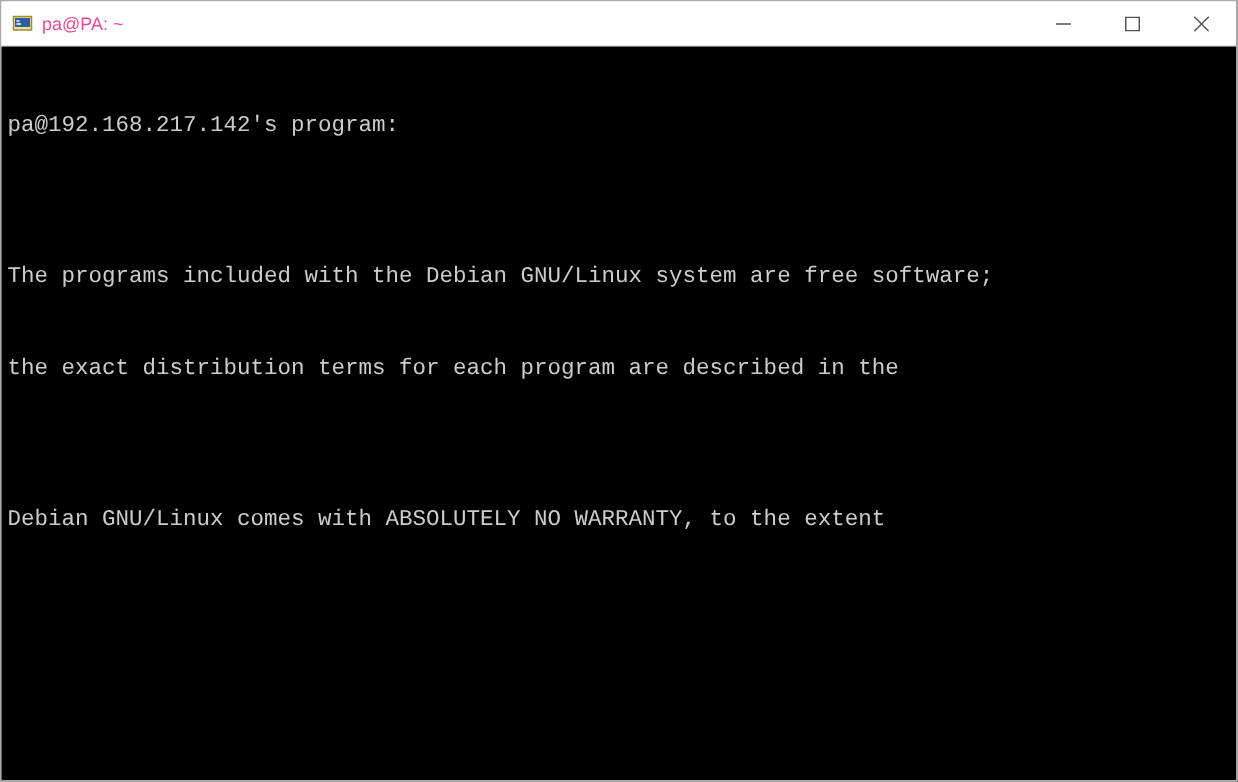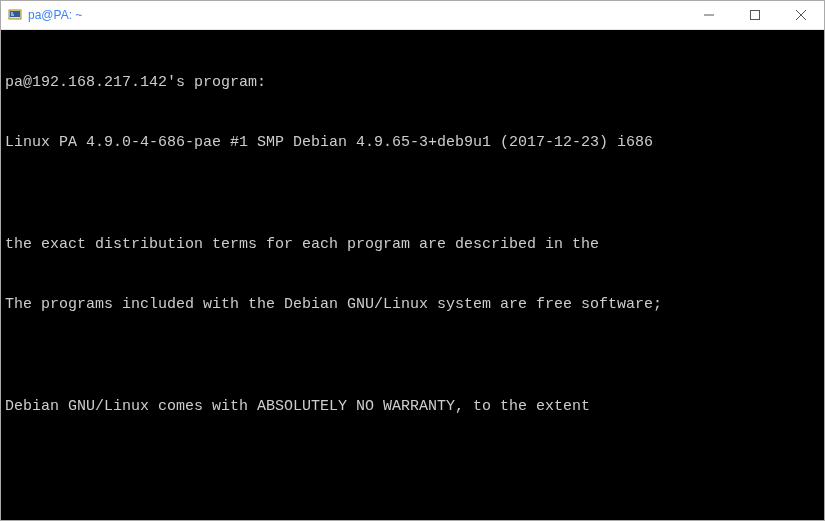--- a/index.html
+++ b/index.html
@@ -34,21 +34,21 @@
     .titlebar-icon {
       width: 16px;
       height: 16px;
       margin-right: 5px;
       display: flex;
       align-items: center;
       justify-content: center;
     }
     .titlebar-title {
       font-size: 12px;
-      color: #3b82f6;
+      color: #ec4899;
       flex: 1;
     }
     .titlebar-controls {
       display: flex;
       height: 100%;
     }
     .titlebar-btn {
       width: 46px;
       height: 100%;
       display: flex;
@@ -108,23 +108,22 @@
         <svg width="10" height="10" viewBox="0 0 10 10">
             <line x1="0" y1="0" x2="10" y2="10"></line>
             <line x1="10" y1="0" x2="0" y2="10"></line>
           </svg>
       </div>
     </div>
   </div>
 
   <div class="terminal">
     <span class="line">pa@192.168.217.142's program:</span>
-    <span class="line">Linux PA 4.9.0-4-686-pae #1 SMP Debian 4.9.65-3+deb9u1 (2017-12-23) i686</span>
     <span class="line"></span>
+    <span class="line">The programs included with the Debian GNU/Linux system are free software;</span>
     <span class="line">the exact distribution terms for each program are described in the</span>
-    <span class="line">The programs included with the Debian GNU/Linux system are free software;</span>
     <span class="line"></span>
     <span class="line">Debian GNU/Linux comes with ABSOLUTELY NO WARRANTY, to the extent</span>
     
     
     
   </div>
 </div>
 
 </body></html>

